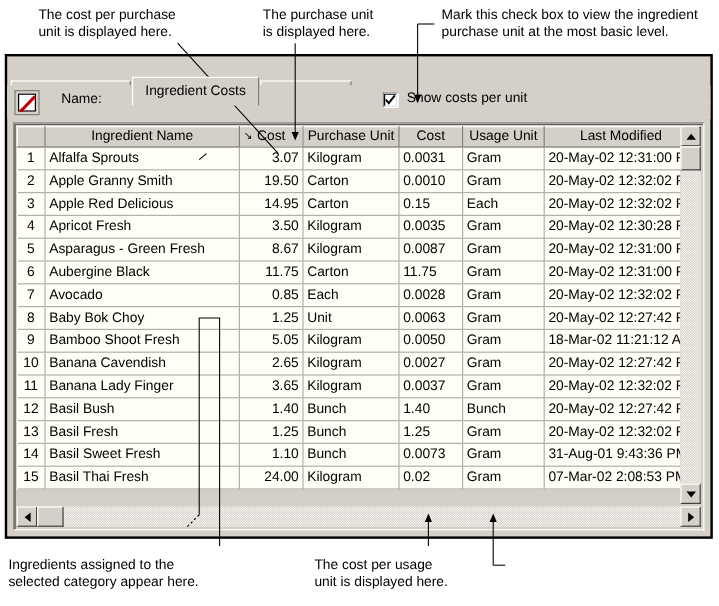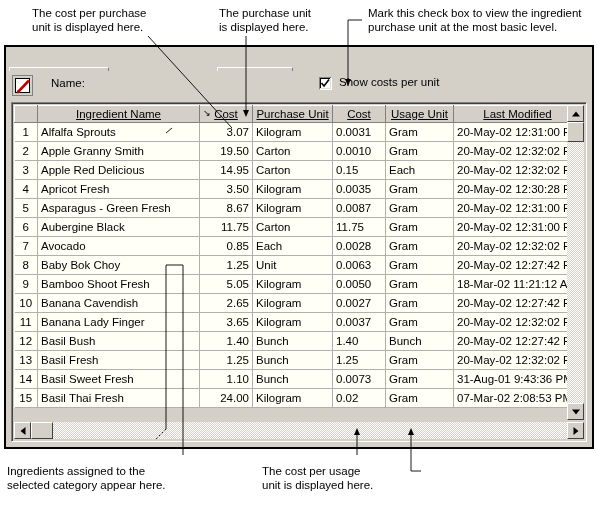--- a/index.html
+++ b/index.html
@@ -132,21 +132,20 @@
     background:#d4d0c8;
     border:1px solid #808080;
     border-top:1px solid #ffffff;
     border-left:1px solid #ffffff;
     height:17px;
     font-weight:normal;
     font-size:11.5px;
     color:#000;
     padding:0 3px;
     box-sizing:border-box;
-    text-decoration:underline;
   }
   table.grid td{
     border-right:1px solid #b0b0b0;
     border-bottom:1px solid #b0b0b0;
     height:19px;
     padding:0 3px;
     box-sizing:border-box;
     background:#fffff5;
     white-space:nowrap;
     overflow:hidden;
@@ -256,20 +255,23 @@
 
   <div class="anno" style="left:262px;top:464px;width:145px;">The cost per usage
 unit is displayed here.</div>
 
 
   <div class="window">
 
     <div class="tabstrip">
       <div class="tab" style="left:3px;width:100px;">
         <span>General details</span>
+      </div>
+      <div class="tab active" style="left:104px;width:106px;">
+        <span>Ingredient Costs</span>
       </div>
       <div class="tab" style="left:211px;width:76px;">
         <span>References</span>
       </div>
       <div class="tab-sep" style="left:0px;top:22px;width:104px;"></div>
       <div class="tab-sep" style="left:210px;top:22px;width:376px;"></div>
     </div>
 
     <div class="namebar">
       <div class="editicon">

